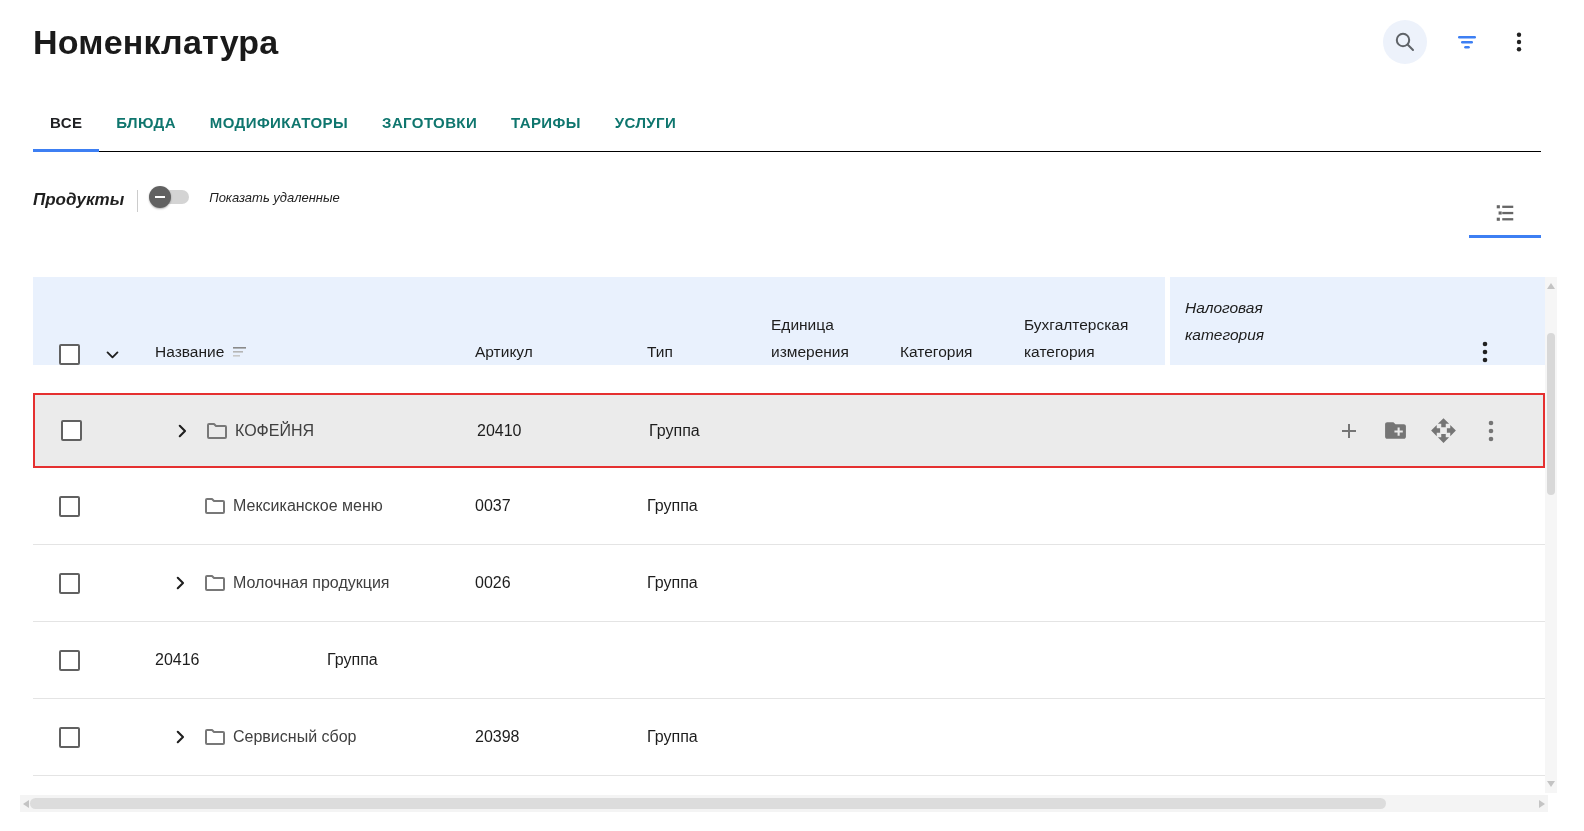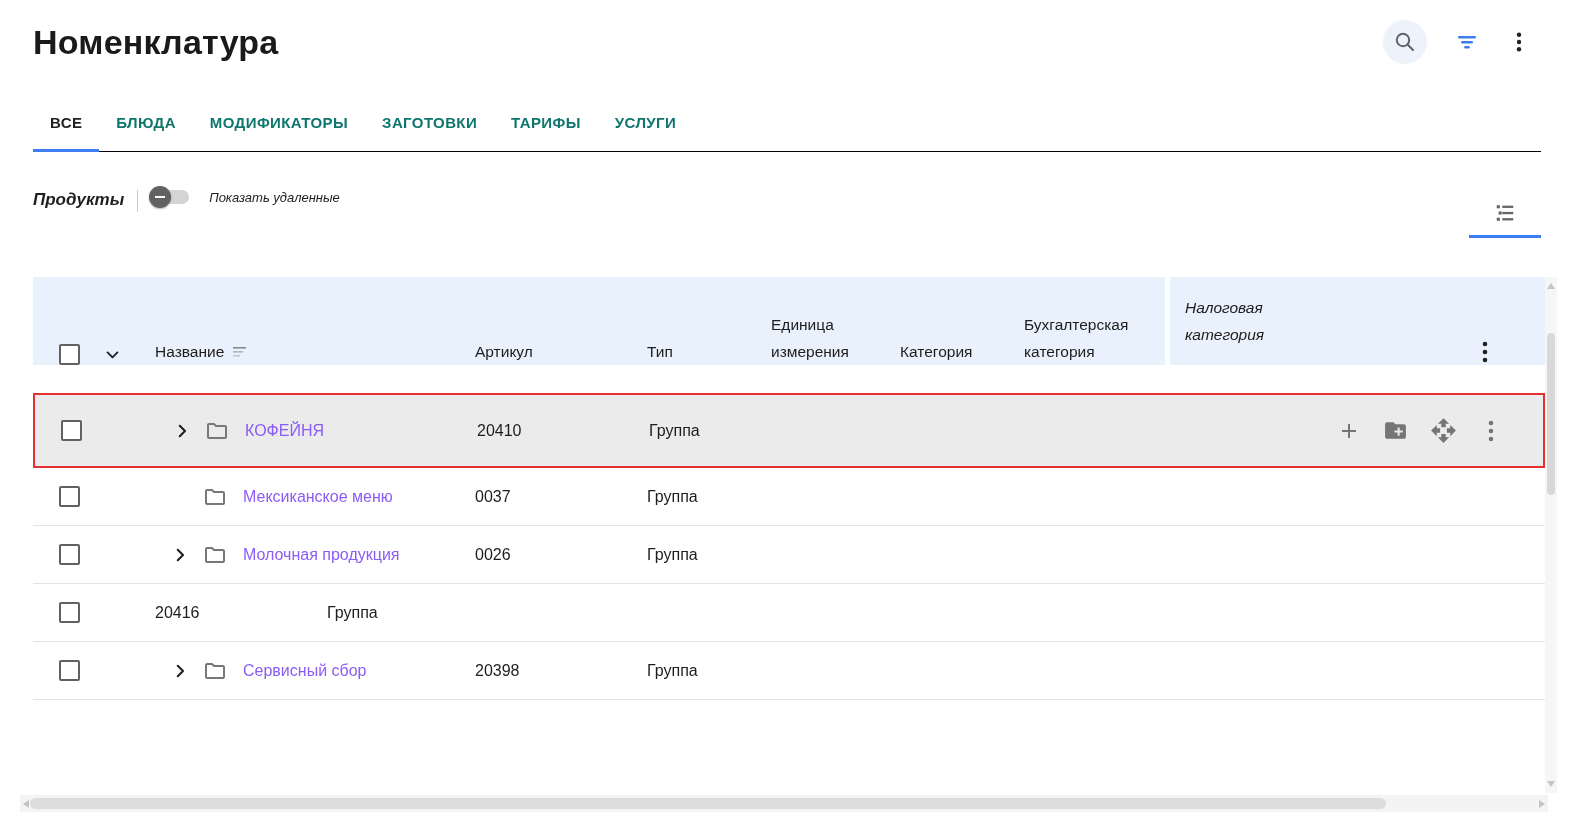--- a/index.html
+++ b/index.html
@@ -81,31 +81,31 @@
     background:#fff; display:inline-block; cursor:pointer; flex:0 0 auto;
   }
   .thead .checkbox { margin-left:26px; }
   .head-chevron { margin-left:24px; display:flex; cursor:pointer; }
   .head-name-wrap { display:flex; align-items:center; cursor:pointer; }
   .sort-icon { margin-left:9px; display:flex; }
 
   .table-gap { height:28px; }
 
   .trow {
-    height:58px; background:#fff;
+    height:77px; background:#fff;
     display:flex; align-items:center;
     border-bottom:1px solid #e4e4e4; font-size:16px;
   }
   .trow .checkbox { margin-left:26px; }
   .trow.highlighted {
     background:#ebebeb; border:2px solid #e53030; height:75px;
   }
   .expander { width:18px; height:18px; margin-left:16px; display:flex; align-items:center; justify-content:center; cursor:pointer; flex:0 0 auto; }
   .folder { margin-left:14px; display:flex; flex:0 0 auto; }
-  .name-link { margin-left:16px; color:#8b5cf6; text-decoration:none; cursor:pointer; white-space:nowrap; }
+  .name-link { margin-left:6px; color:#404040; text-decoration:none; cursor:pointer; white-space:nowrap; }
   .row-actions { display:flex; align-items:center; gap:22px; padding-right:40px; }
   .row-action-btn { background:none; border:none; cursor:pointer; display:flex; padding:0; }
 
   
   .v-scroll { position:absolute; left:1545px; top:277px; width:12px; height:516px; background:#f6f6f6; }
   .v-thumb { position:absolute; left:2px; top:56px; width:8px; height:162px; background:#d8d8d8; border-radius:4px; cursor:pointer; }
   .arr { position:absolute; width:0; height:0; }
   .arr-up   { left:2px; top:6px;    border-left:4px solid transparent; border-right:4px solid transparent; border-bottom:6px solid #c4c4c4; }
   .arr-down { left:2px; bottom:6px; border-left:4px solid transparent; border-right:4px solid transparent; border-top:6px solid #c4c4c4; }
   .h-scroll { position:absolute; left:20px; top:795px; width:1528px; height:17px; background:#f4f4f4; }

